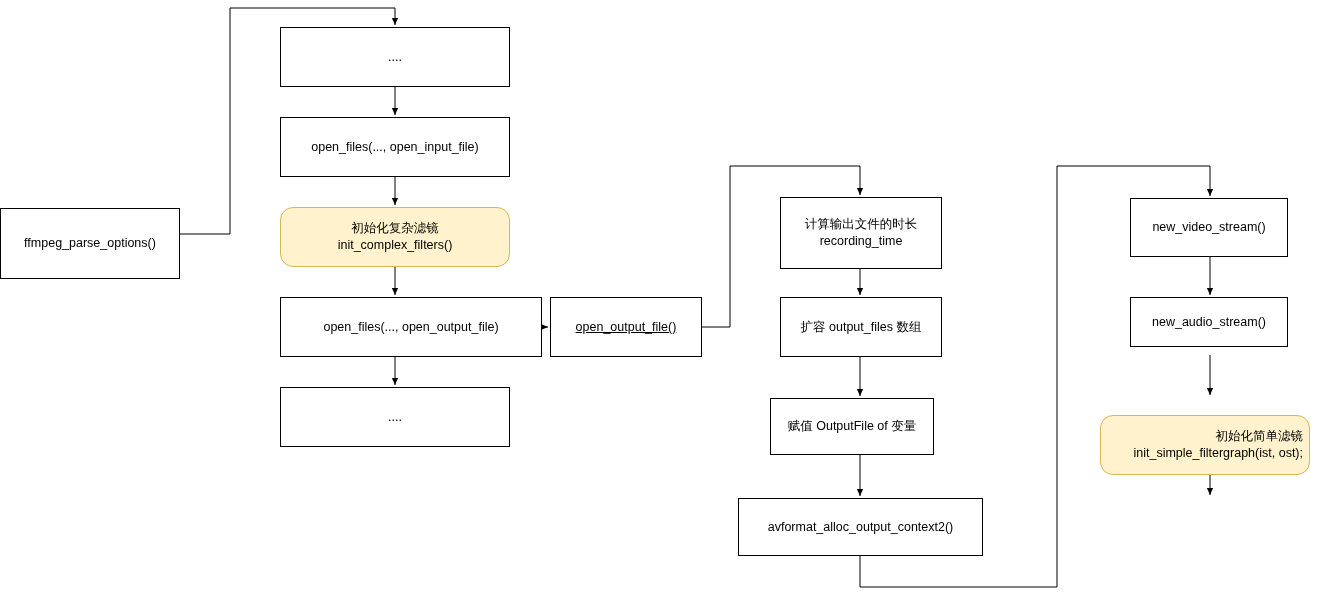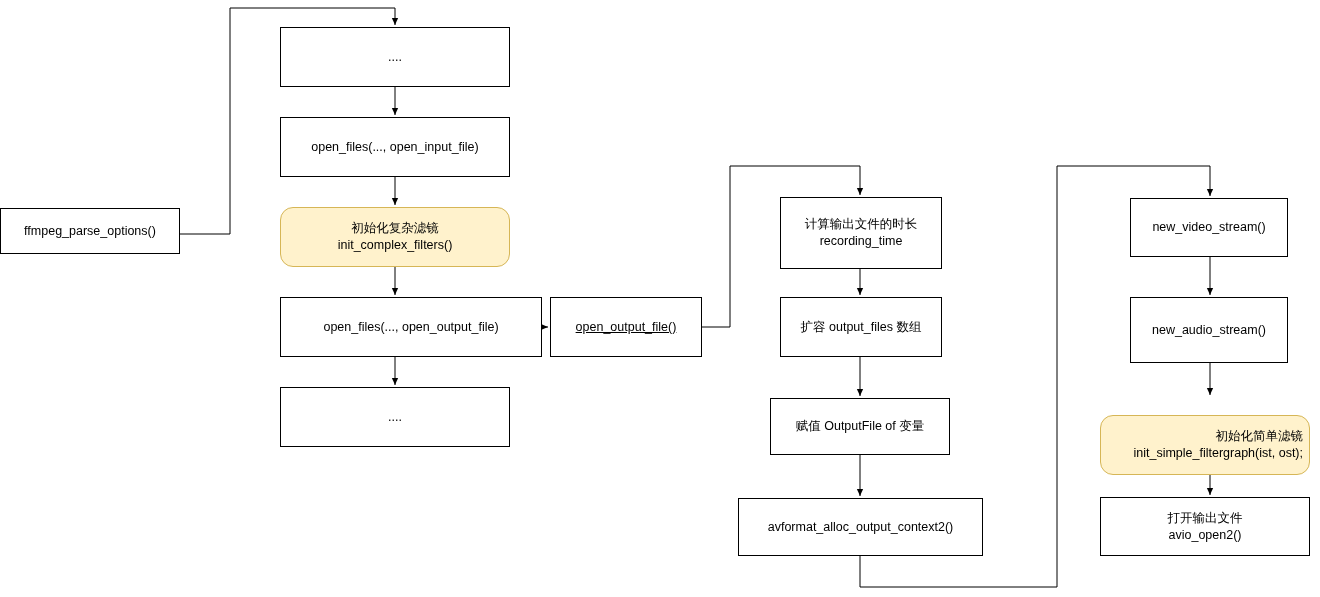--- a/index.html
+++ b/index.html
@@ -46,33 +46,33 @@
     background: var(--highlight-fill, #FFF2CC);
     border-color: var(--highlight-border, #D6B656);
     border-radius: 13px;
   }
   .node span {
     display: block;
     white-space: nowrap;
   }
 
   
-  #n-ffmpeg-parse-options   { left: 0;    top: 208; width: 180px; height: 46px; }
+  #n-ffmpeg-parse-options   { left: 0;    top: 208; width: 180px; height: 71px; }
   #n-ellipsis-top           { left: 280px; top: 27px;  width: 230px; height: 60px; }
   #n-open-files-input       { left: 280px; top: 117px; width: 230px; height: 60px; }
   #n-init-complex-filters   { left: 280px; top: 207px; width: 230px; height: 60px; }
   #n-open-files-output      { left: 280px; top: 297px; width: 262px; height: 60px; }
   #n-ellipsis-bottom        { left: 280px; top: 387px; width: 230px; height: 60px; }
   #n-open-output-file       { left: 550px; top: 297px; width: 152px; height: 60px; text-decoration: underline; }
   #n-calc-recording-time    { left: 780px; top: 197px; width: 162px; height: 72px; }
   #n-grow-output-files      { left: 780px; top: 297px; width: 162px; height: 60px; }
-  #n-assign-outputfile      { left: 770px; top: 398px; width: 180px; height: 57px; }
+  #n-assign-outputfile      { left: 770px; top: 398px; width: 164px; height: 57px; }
   #n-avformat-alloc         { left: 738px; top: 498px; width: 245px; height: 58px; }
   #n-new-video-stream       { left: 1130px; top: 198px; width: 158px; height: 59px; }
-  #n-new-audio-stream       { left: 1130px; top: 297px; width: 158px; height: 66px; }
+  #n-new-audio-stream       { left: 1130px; top: 297px; width: 158px; height: 50px; }
   #n-init-simple-filtergraph{ left: 1100px; top: 415px; width: 210px; height: 60px; align-items: flex-end; }
   #n-open-output-avio       { left: 1100px; top: 497px; width: 210px; height: 59px; }
 
   #n-ffmpeg-parse-options,
   #n-ellipsis-top { top: 208px; }
   #n-ellipsis-top { top: 27px; }
 </style>
 </head>
 <body>
 
@@ -154,18 +154,14 @@
 
   <div class="node" id="n-new-audio-stream">
     <span>new_audio_stream()</span>
   </div>
 
   <div class="node node--highlight" id="n-init-simple-filtergraph">
     <span>初始化简单滤镜</span>
     <span>init_simple_filtergraph(ist, ost);</span>
   </div>
 
-  <div class="node" id="n-open-output-avio">
-    <span>打开输出文件</span>
-    <span>avio_open2()</span>
-  </div>
 
 </div>
 
 </body></html>

